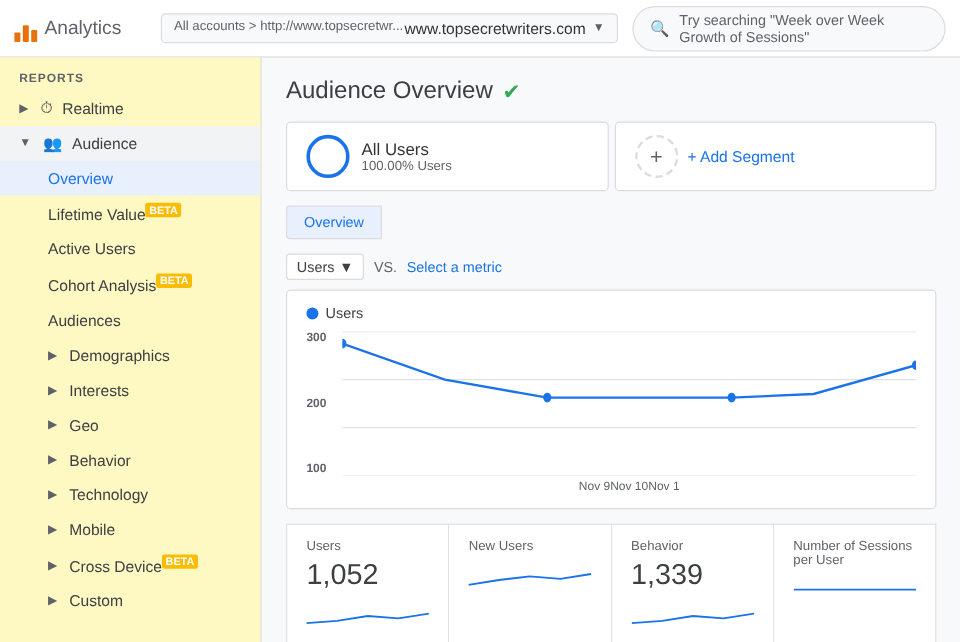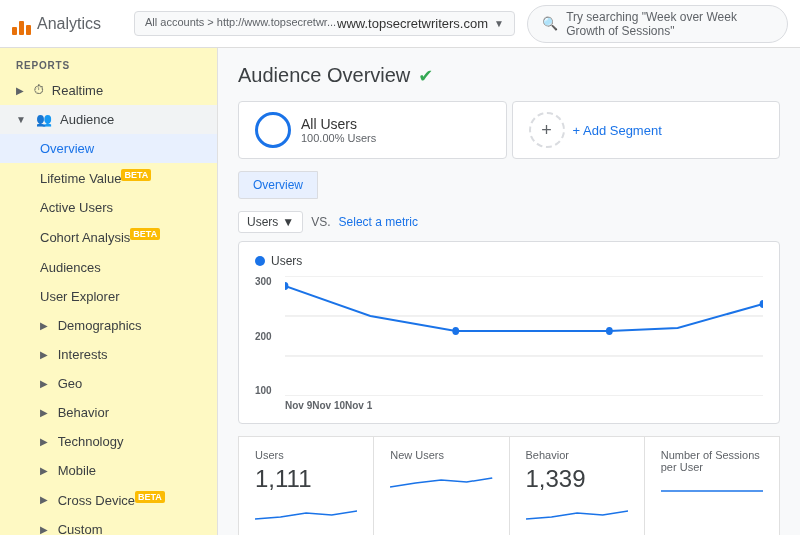--- a/index.html
+++ b/index.html
@@ -248,26 +248,25 @@
       height: 100%;
       display: flex;
       flex-direction: column;
       justify-content: space-between;
       font-weight: bold;
     }
     .y-label { font-size: 10px; color: #5f6368; }
     .chart-svg { width: 100%; height: 100%; }
     .x-labels {
       display: flex;
-      justify-content: flex-start;
+      justify-content: center;
       margin-top: 4px;
       font-size: 10px;
       color: #5f6368;
       margin-left: 30px;
-      font-weight: bold;
     }
 
     
     .stats-grid {
       display: flex;
       gap: 0;
       flex-wrap: wrap;
     }
     .stat-card {
       background: #fff;
@@ -339,23 +338,20 @@
     </div>
 
     <div class="sidebar-item sub">
       <span>Cohort Analysis<sup class="beta-badge">BETA</sup></span>
     </div>
 
     <div class="sidebar-item sub">
       <span>Audiences</span>
     </div>
 
-    <div class="sidebar-item sub">
-      <span>User Explorer</span>
-    </div>
 
     <div class="sidebar-item sub">
       <span class="expand-icon">▶</span>
       <span>Demographics</span>
     </div>
 
     <div class="sidebar-item sub">
       <span class="expand-icon">▶</span>
       <span>Interests</span>
     </div>
@@ -455,21 +451,21 @@
       <div class="x-labels">
         <span>Nov 9</span>
         <span>Nov 10</span>
         <span>Nov 1</span>
       </div>
     </div>
 
     <div class="stats-grid">
       <div class="stat-card">
         <div class="stat-label">Users</div>
-        <div class="stat-value">1,111</div>
+        <div class="stat-value">1,052</div>
         <div class="stat-sparkline">
           <svg viewBox="0 0 80 28" preserveAspectRatio="none">
             <polyline points="0,20 20,18 40,14 60,16 80,12" fill="none" stroke="#1a73e8" stroke-width="1.5"></polyline>
           </svg>
         </div>
       </div>
       <div class="stat-card">
         <div class="stat-label">New Users</div>
         <div class="stat-sparkline">
           <svg viewBox="0 0 80 28" preserveAspectRatio="none">

